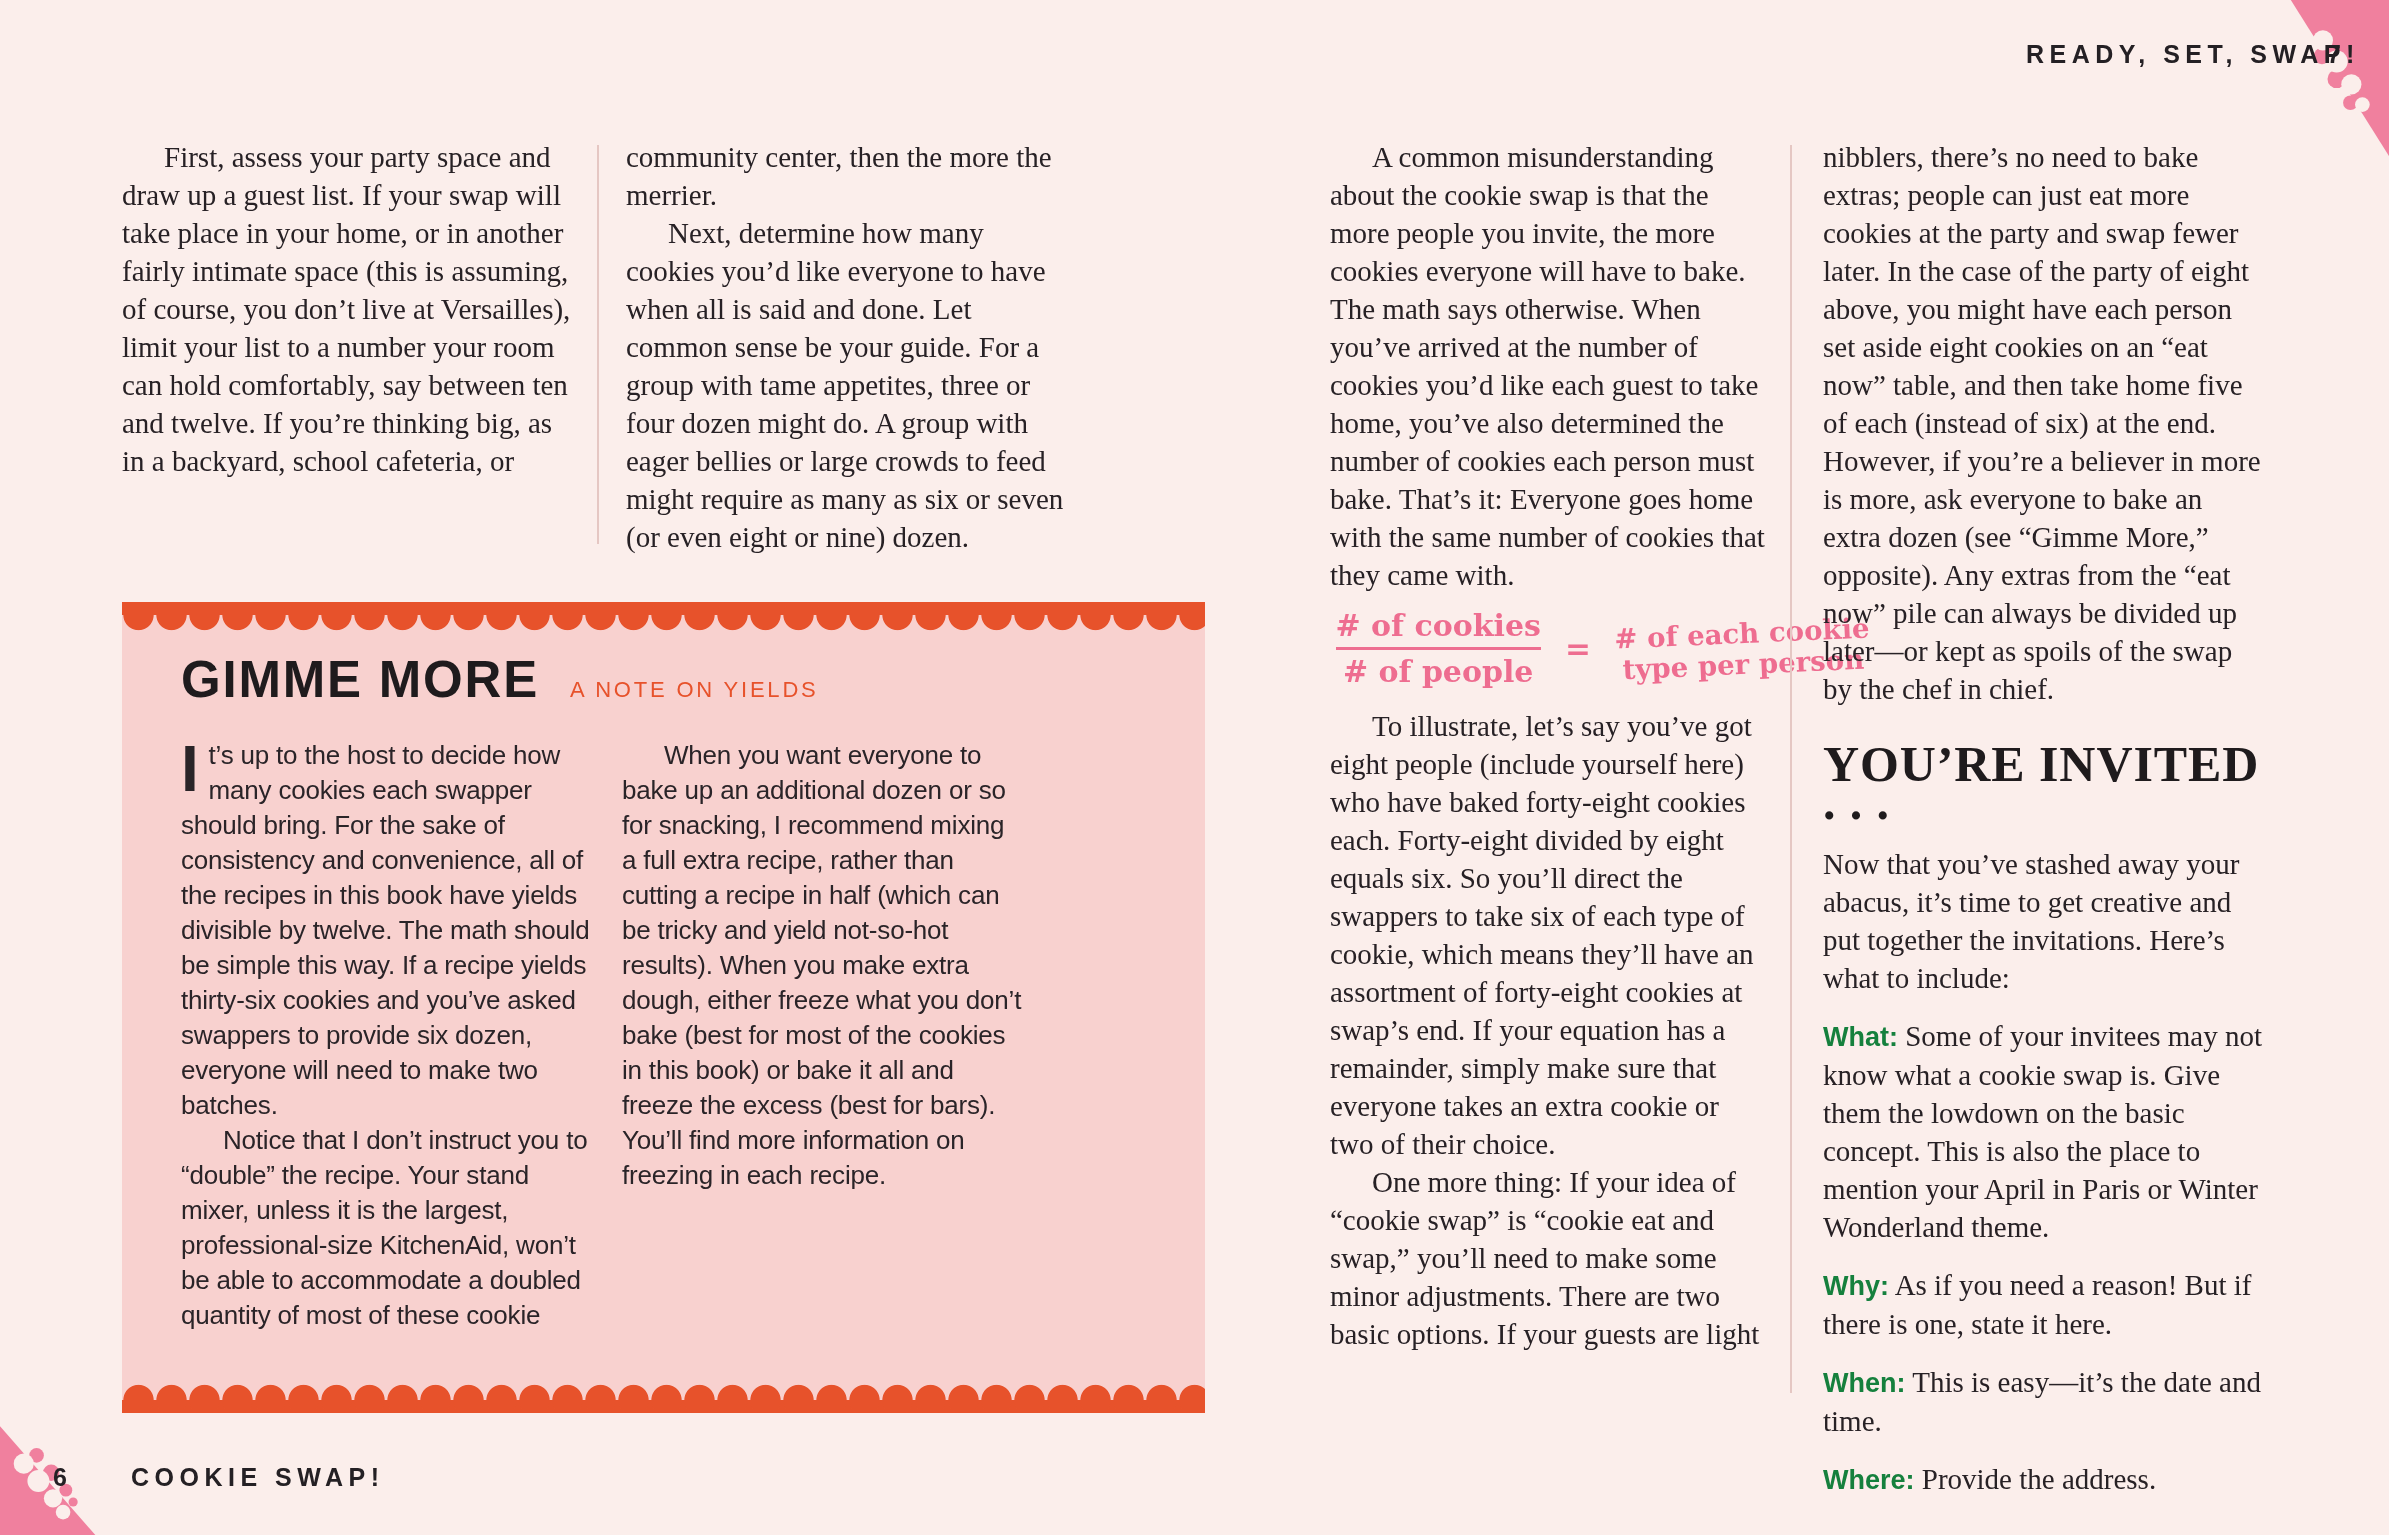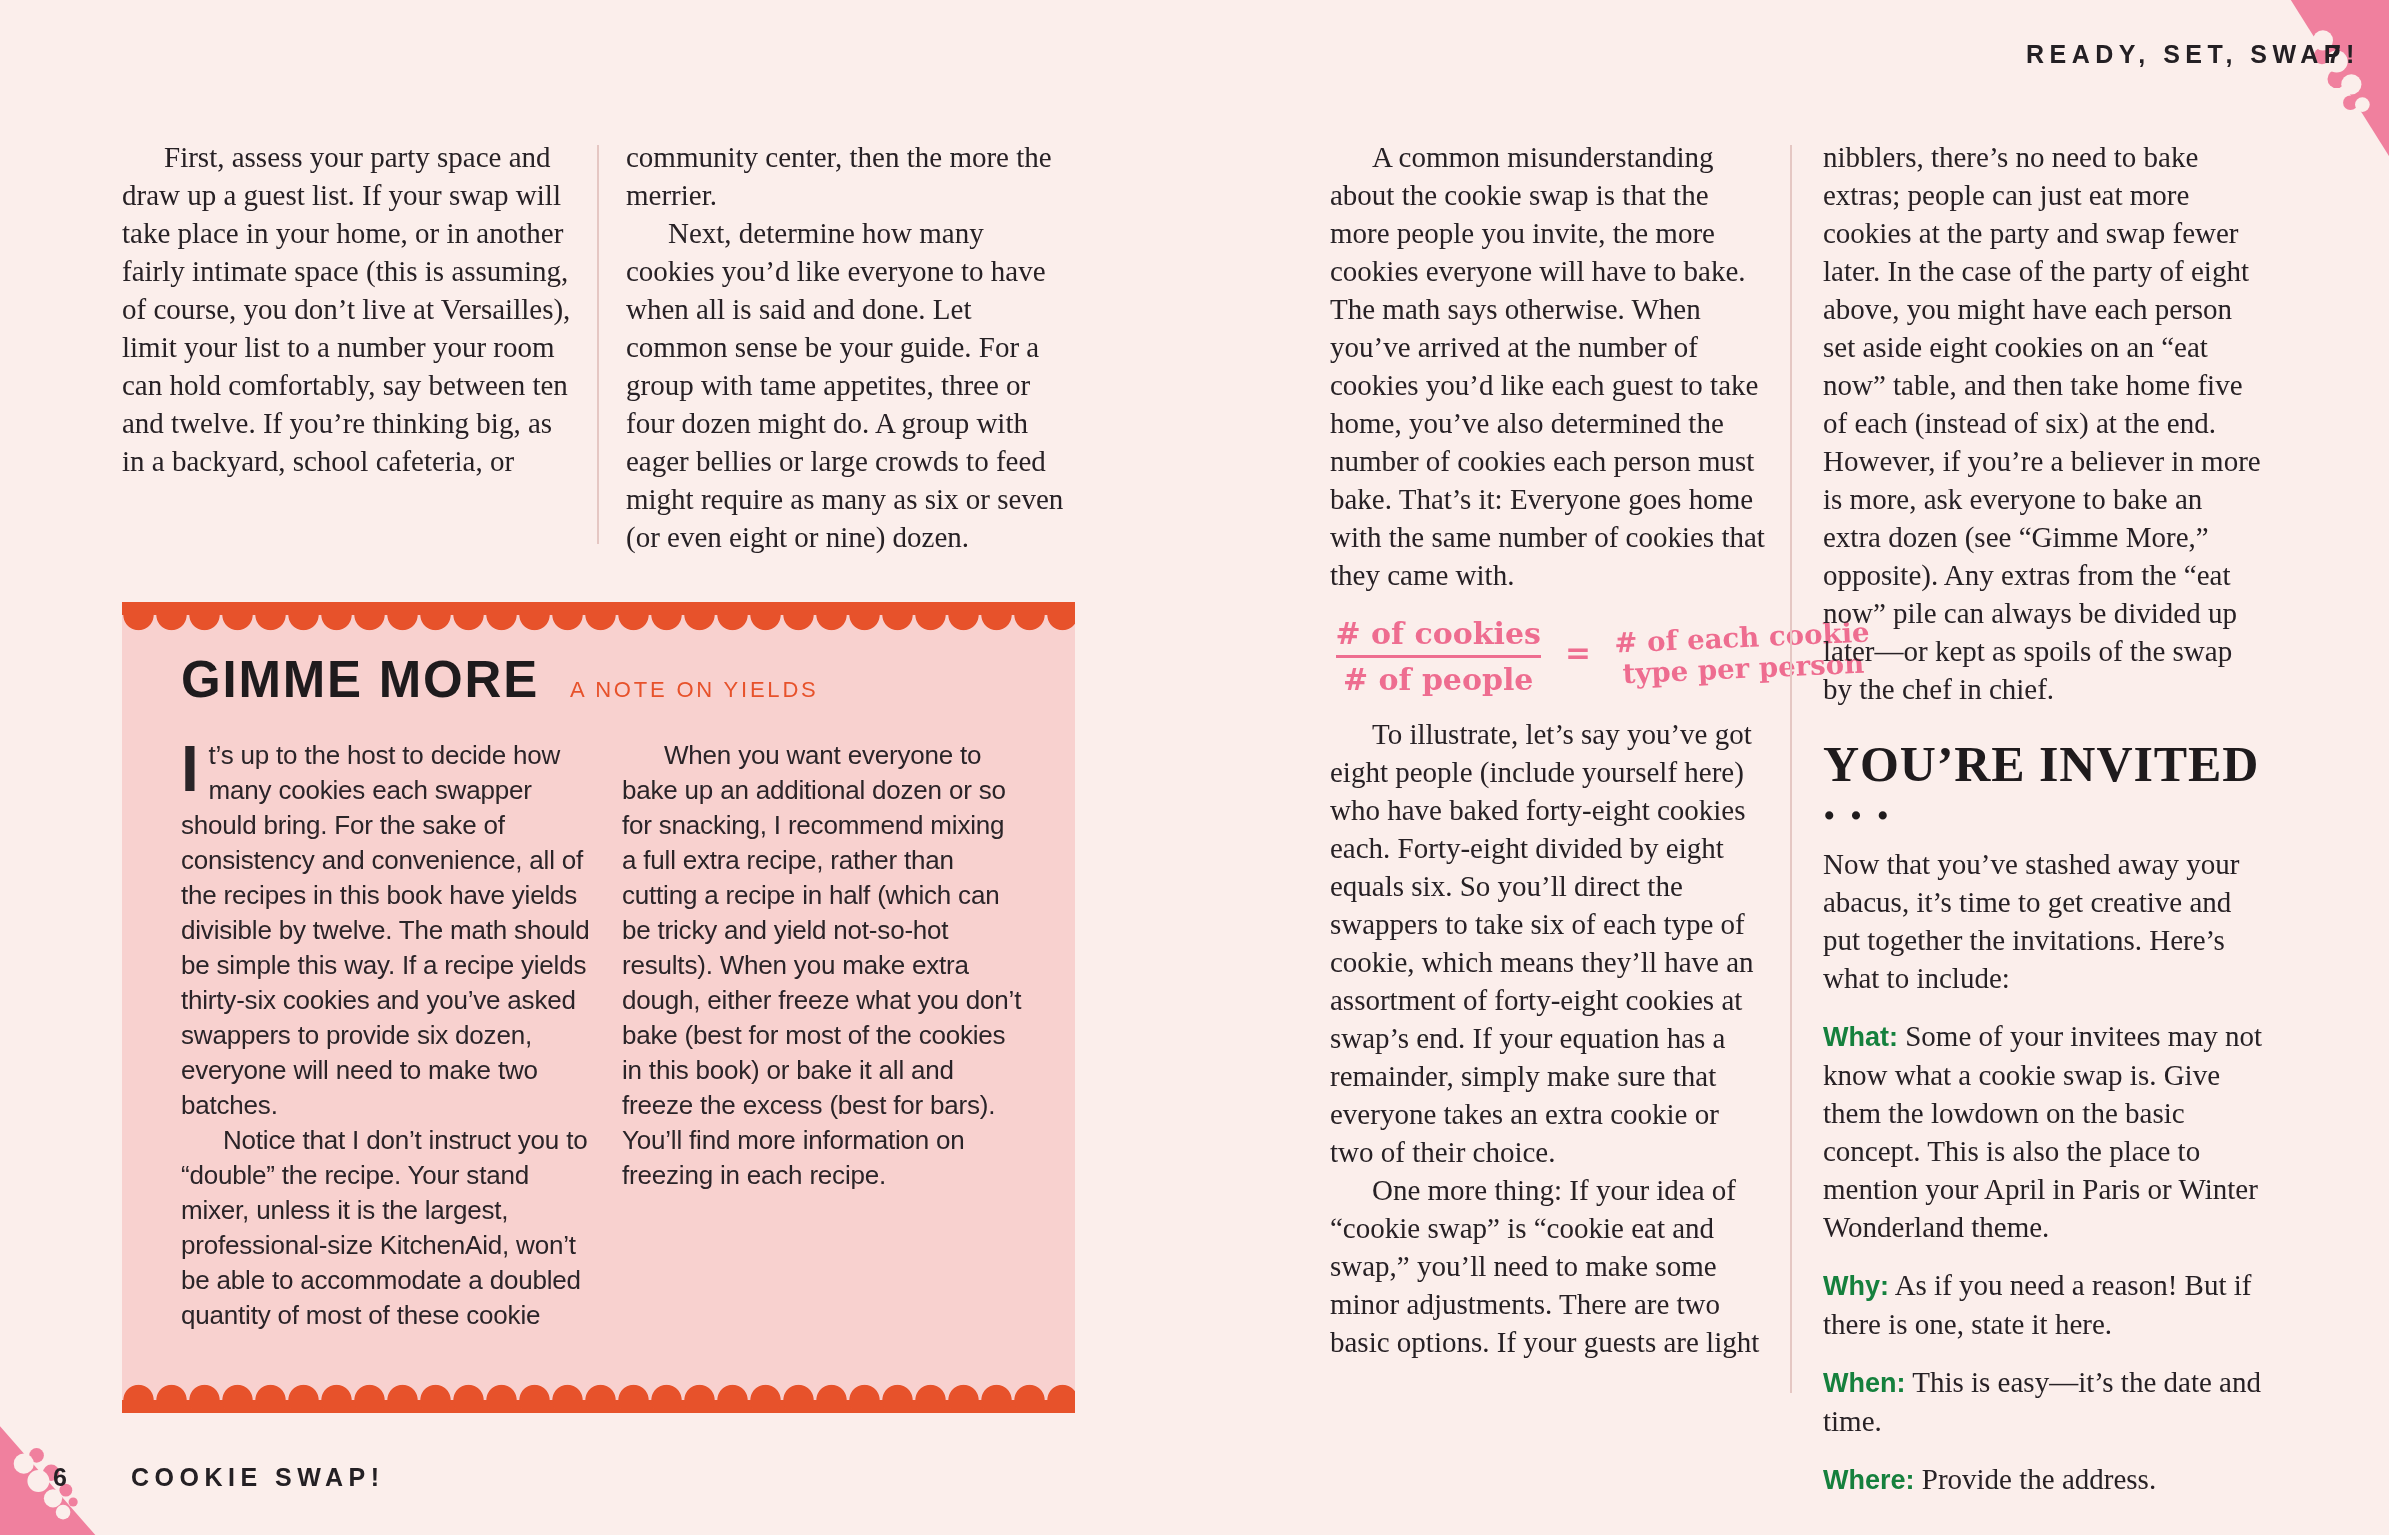--- a/index.html
+++ b/index.html
@@ -12,21 +12,21 @@
            font-weight:700;font-size:25px;letter-spacing:5.5px;color:#242024;white-space:nowrap;}
 
   
   .col{position:absolute;font-size:29px;line-height:38px;text-align:left;}
   .col p{margin:0;}
   .ind{text-indent:42px;}
 
   .divider{position:absolute;width:1.8px;background:#e5c7c3;}
 
   
-  .gimme-box{position:absolute;left:122px;top:602px;width:953px;height:811px;background:#f8d1cf;}
+  .gimme-box{position:absolute;left:122px;top:602px;width:1083px;height:811px;background:#f8d1cf;}
   .scallop{position:absolute;left:0;right:0;height:33px;}
   .scallop-top{top:0;
     background:
       radial-gradient(circle at 16.5px 13px, #e7522b 14.7px, rgba(0,0,0,0) 15.6px) repeat-x 0 0 / 33px 33px,
       linear-gradient(#e7522b,#e7522b) no-repeat 0 0 / 100% 13px;}
   .scallop-bottom{bottom:0;
     background:
       radial-gradient(circle at 16.5px 20px, #e7522b 14.7px, rgba(0,0,0,0) 15.6px) repeat-x 0 0 / 33px 33px,
       linear-gradient(#e7522b,#e7522b) no-repeat 0 20px / 100% 13px;}
   .box-heading{position:absolute;left:59px;top:48px;display:flex;align-items:baseline;gap:31px;
@@ -34,21 +34,21 @@
   .box-title{font-weight:700;font-size:51px;letter-spacing:1.8px;color:#1f1b1d;}
   .box-subtitle{font-weight:400;font-size:22px;letter-spacing:2.8px;color:#e7522b;}
   .box-col{position:absolute;top:136px;font-family:"Liberation Sans","DejaVu Sans",sans-serif;
            font-size:26px;line-height:35px;letter-spacing:-0.2px;color:#2a2428;}
   .box-col p{margin:0;}
   .dropcap{float:left;font-weight:700;font-size:64px;line-height:53px;padding-top:4.6px;margin-right:10px;}
 
   
   .equation{display:flex;align-items:center;margin:14.7px 0 18.4px 5.5px;color:#ee6d90;
             font-family:"DejaVu Serif","Liberation Serif",serif;font-weight:700;}
-  .fraction{display:flex;flex-direction:column;align-items:center;margin-top:8px;}
+  .fraction{display:flex;flex-direction:column;align-items:center;}
   .frac-line{font-size:30px;line-height:34px;white-space:nowrap;}
   .frac-bar{width:100%;height:2.8px;background:#ee6d90;margin:4.6px 0;}
   .equals{font-size:31px;margin:0 24px;}
   .eq-result{font-size:27.6px;line-height:31px;text-align:center;transform:rotate(-2.5deg);white-space:nowrap;}
 
   
   .invited-heading{font-family:Liberation Serif, serif;font-weight:700;
                    font-size:50px;letter-spacing:0.9px;color:#1f1b1d;margin:37px 0 24px 0 !important;}
   .item{margin-top:20px !important;}
   .pink-label{font-family:"Liberation Sans","DejaVu Sans",sans-serif;font-weight:700;

